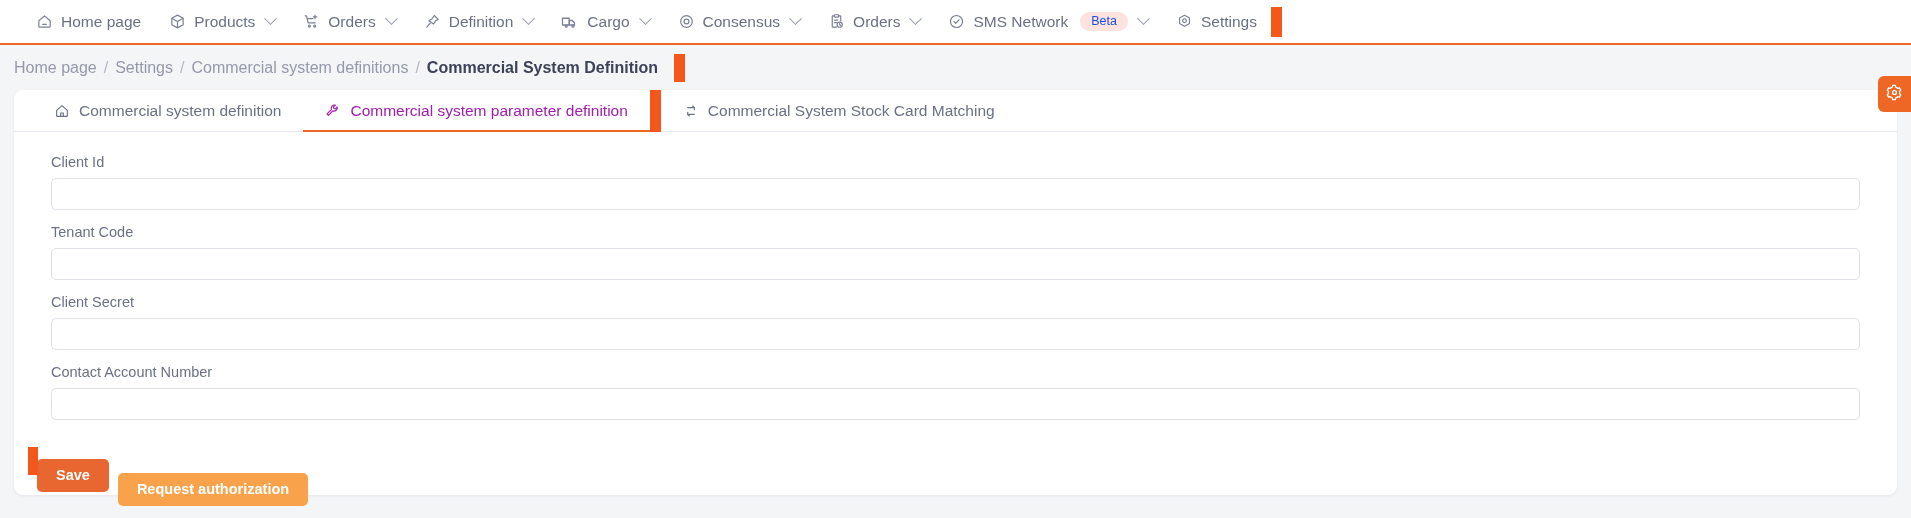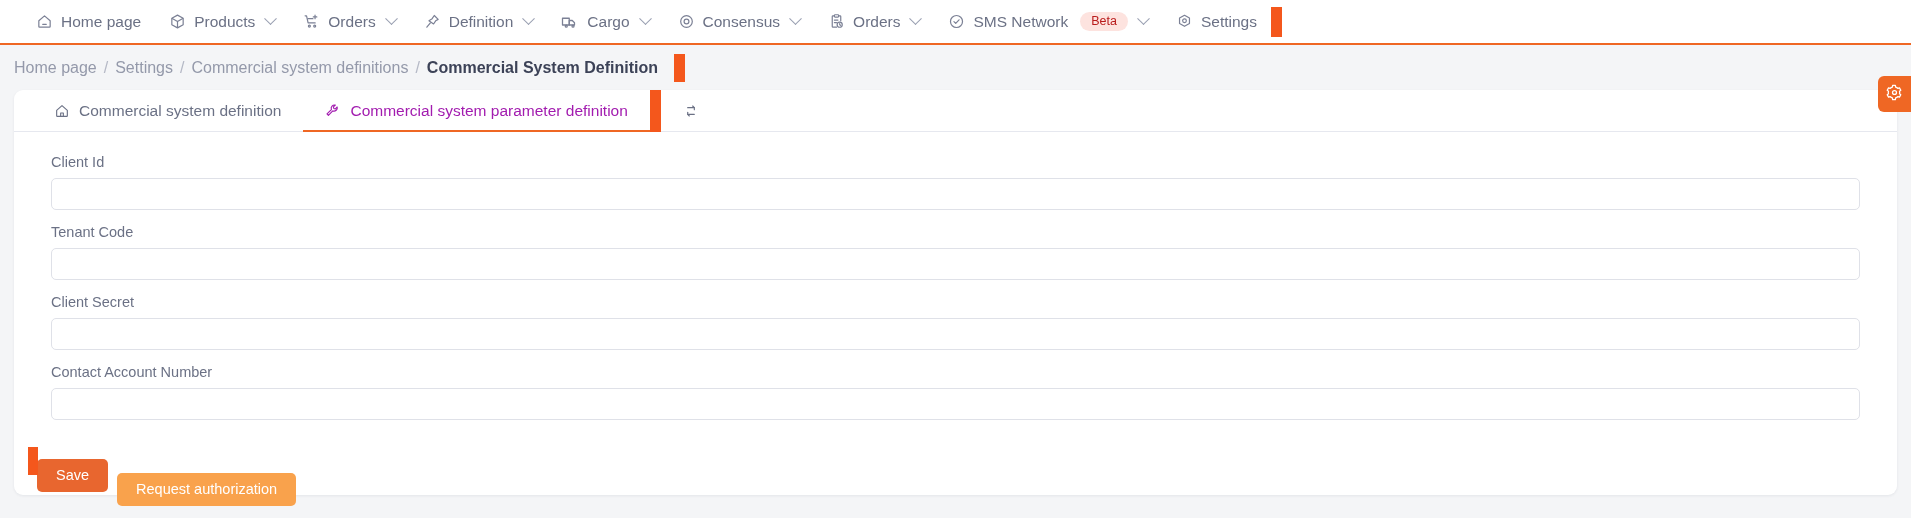--- a/index.html
+++ b/index.html
@@ -36,21 +36,21 @@
   .nav-item .caret {
     width: 9px; height: 9px;
     border-right: 1.6px solid #9aa0b2;
     border-bottom: 1.6px solid #9aa0b2;
     transform: rotate(45deg) translate(-2px,-2px);
     margin-left: 3px;
     flex: none;
   }
   .beta-badge {
     background: #fde3df;
-    color: #b91c1c;
+    color: #1d4ed8;
     font-size: 12.5px;
     border-radius: 11px;
     padding: 3px 11px 4px;
     margin-left: 4px;
     line-height: 1;
   }
   .cursor-bar {
     width: 11px;
     height: 30px;
     background: #f4571c;
@@ -147,21 +147,21 @@
     gap: 9px;
     padding: 11px 0 0 23px;
     position: relative;
   }
   .actions .cursor-bar { height: 28px; width: 10px; position: absolute; left: 14px; top: 13px; }
   .btn {
     border: none;
     border-radius: 5px;
     color: #fff;
     font-size: 14.5px;
-    font-weight: normal;
+    font-weight: bold;
     font-family: "Liberation Sans", sans-serif;
     padding: 9px 19px;
     cursor: pointer;
     line-height: 1;
   }
   .btn-save { background: #e8662f; }
   .btn-auth { background: #f9a24c; margin-top: 28px; }
 
   
   .gear-fab {
@@ -340,20 +340,21 @@
 
     <div class="tab">
       <span class="ico">
         <svg width="16" height="16" viewBox="0 0 24 24" fill="none" stroke="currentColor" stroke-width="1.7" stroke-linecap="round" stroke-linejoin="round">
             <path d="M7 7h10l-2.5-2.5"></path>
             <path d="M17 7v3"></path>
             <path d="M17 17H7l2.5 2.5"></path>
             <path d="M7 17v-3"></path>
           </svg>
       </span>
+      <span>Commercial System Stock Card Matching</span>
     </div>
   </div>
 
   <div class="form">
 
     <div class="field">
       <label>Client Id</label>
       <input type="text" value="" style="">
     </div>
 

